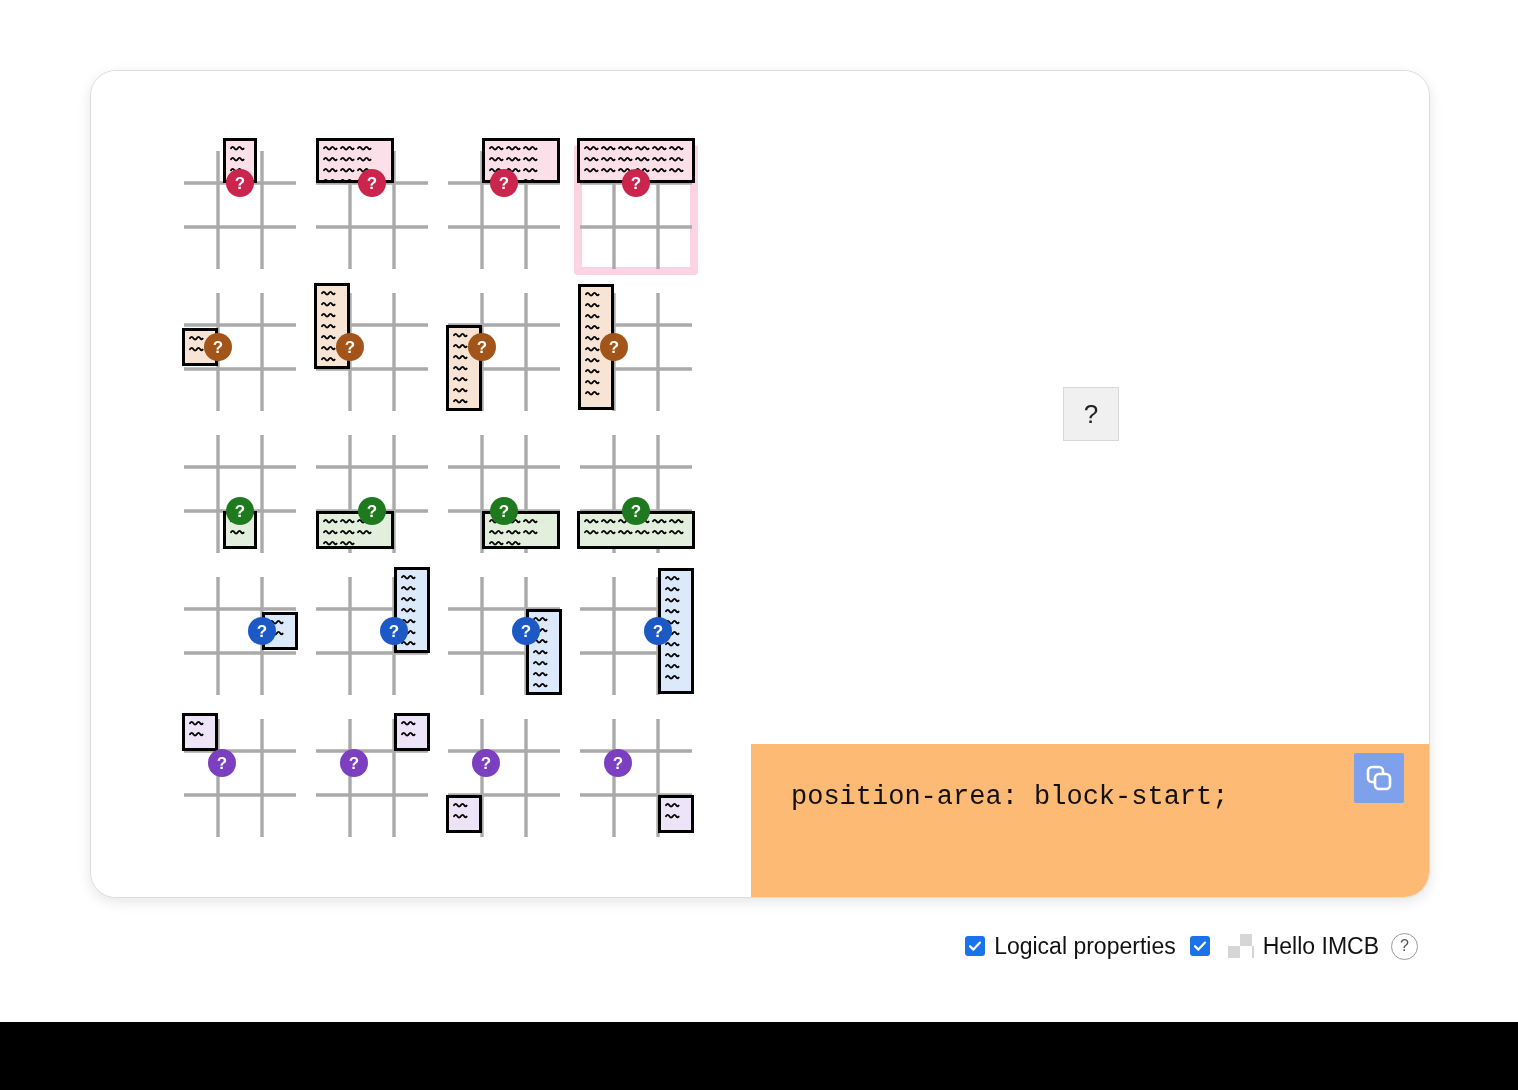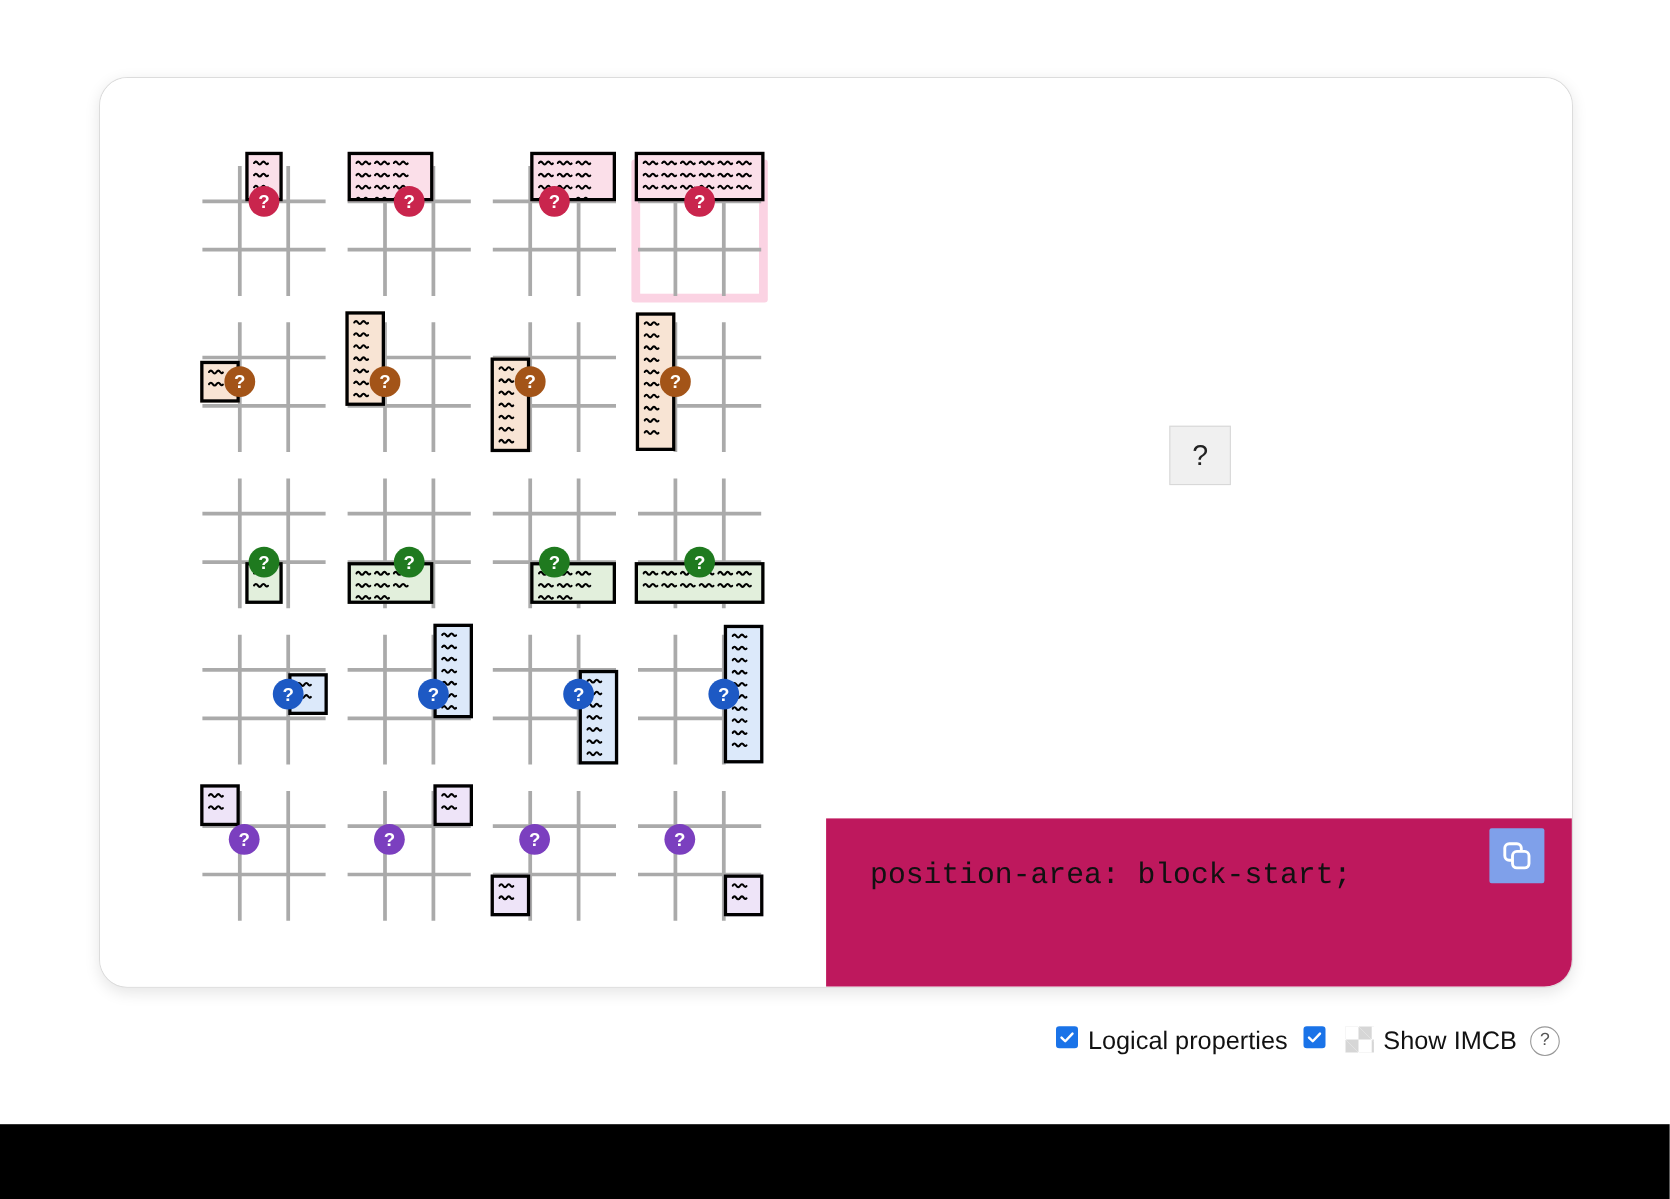--- a/index.html
+++ b/index.html
@@ -102,42 +102,42 @@
     width:54px;height:52px;
     background:#f0f0f0;border:1px solid #d8d8d8;
     display:flex;align-items:center;justify-content:center;
     font-size:26px;color:#222;
     font-family:"Liberation Sans", sans-serif;
   }
 
   
   #code-block{
     position:absolute;left:0;right:0;bottom:0;top:673px;
-    background:#be185d;
+    background:#fdba74;
   }
   #code-text{
     position:absolute;left:40px;top:38px;
     font-family:"Liberation Mono", monospace;
     font-size:27px;color:#111;white-space:pre;
   }
   #copy-btn{
     position:absolute;right:25px;top:9px;
     width:50px;height:50px;background:#7fa0ea;border:none;
     display:flex;align-items:center;justify-content:center;cursor:pointer;
     border-radius:2px;padding:0;
   }
 
   
   #controls{
     position:absolute;left:0;right:0;top:916px;height:60px;
     display:flex;align-items:center;justify-content:flex-end;
     padding-right:100px;box-sizing:border-box;
     font-size:23px;color:#111;
   }
-  .ctl{display:flex;}
+  .ctl{display:flex;align-items:center;}
   .cb{
     width:20px;height:20px;flex:none;background:#1a73e8;border-radius:3px;
     display:flex;align-items:center;justify-content:center;cursor:pointer;
     margin-right:9px;
   }
   .cb svg{display:block;}
   .ctl-label{white-space:nowrap;}
   #imcb-swatch{
     width:26px;height:24px;margin:0 9px 0 9px;flex:none;
     background-color:#ffffff;
@@ -882,19 +882,19 @@
 
   <div class="gap"></div>
 
   <div class="ctl">
     <span class="cb">
       <svg width="14" height="14" viewBox="0 0 14 14">
         <path d="M2 7.2 L5.4 10.6 L12 3.6" fill="none" stroke="#ffffff" stroke-width="2.2" stroke-linecap="round" stroke-linejoin="round"></path>
       </svg>
     </span>
     <span id="imcb-swatch"></span>
-    <span class="ctl-label">Show IMCB</span>
+    <span class="ctl-label">Hello IMCB</span>
   </div>
 
   <div id="help-icon">?</div>
 </div>
 
 <div id="bottom-strip"></div>
 
 </body></html>

